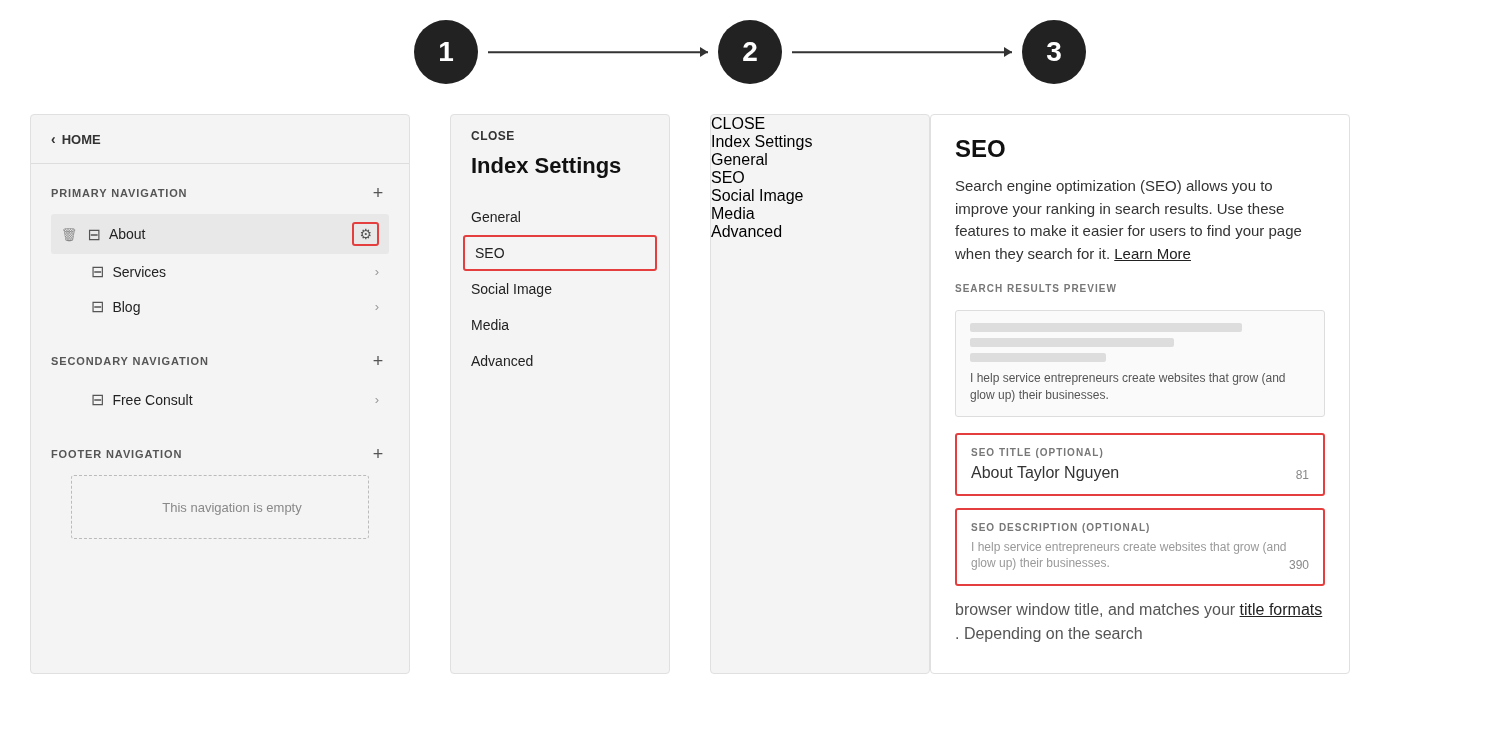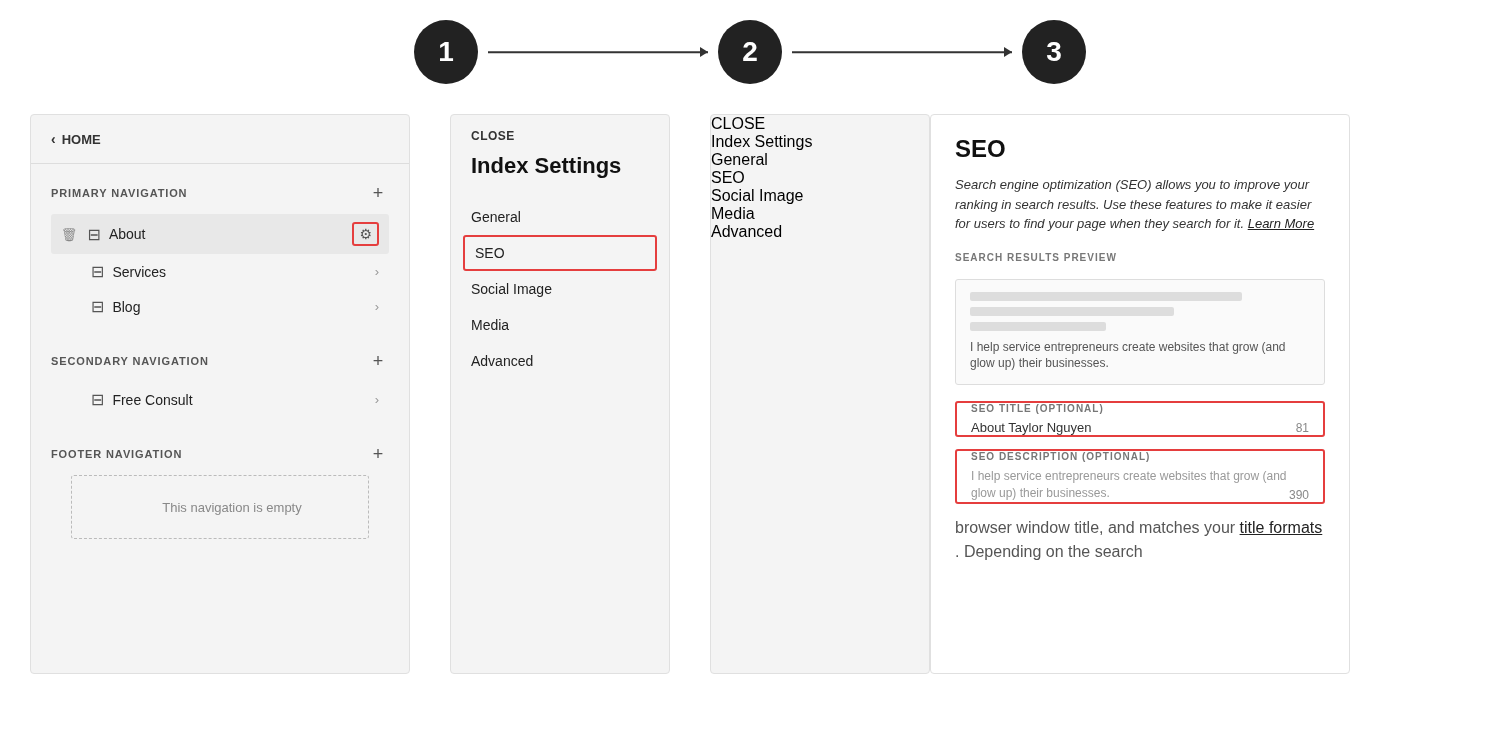--- a/index.html
+++ b/index.html
@@ -262,25 +262,24 @@
     }
 
     .panel-seo .seo-title {
       font-size: 24px;
       font-weight: 700;
       color: #111;
       margin-bottom: 12px;
     }
 
     .panel-seo .seo-desc {
-      font-size: 13px;
+      font-size: 15px;
       color: #333;
       line-height: 1.5;
       margin-bottom: 18px;
-      font-style: italic;
     }
 
     .panel-seo .seo-desc a {
       color: #222;
       text-decoration: underline;
     }
 
     .panel-seo .search-results-label {
       font-size: 10px;
       font-weight: 700;
@@ -311,42 +310,42 @@
     .search-preview-text {
       font-size: 12px;
       color: #555;
       margin-top: 8px;
       line-height: 1.4;
     }
 
     .seo-field-group {
       border: 2px solid #e53e3e;
       border-radius: 3px;
-      padding: 0 14px;
+      padding: 12px 14px;
       margin-bottom: 12px;
       background: #fff;
     }
 
     .seo-field-label {
       font-size: 10px;
       font-weight: 700;
       letter-spacing: 0.1em;
       color: #777;
       text-transform: uppercase;
       margin-bottom: 6px;
     }
 
     .seo-field-row {
       display: flex;
       justify-content: space-between;
       align-items: flex-end;
     }
 
     .seo-field-value {
-      font-size: 13px;
+      font-size: 16px;
       color: #333;
       flex: 1;
     }
 
     .seo-field-count {
       font-size: 12px;
       color: #888;
       margin-left: 0;
     }
 

